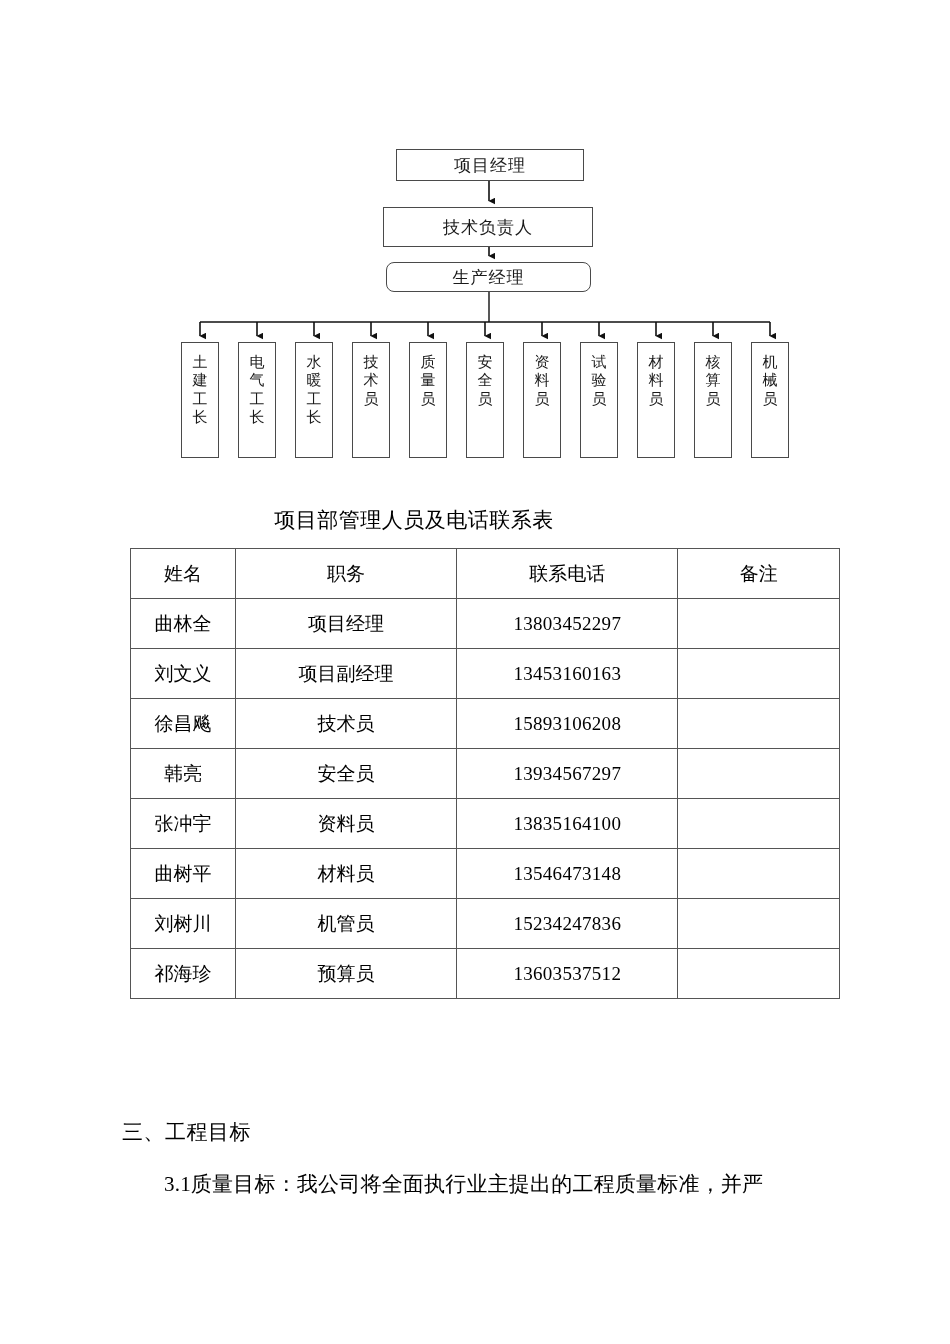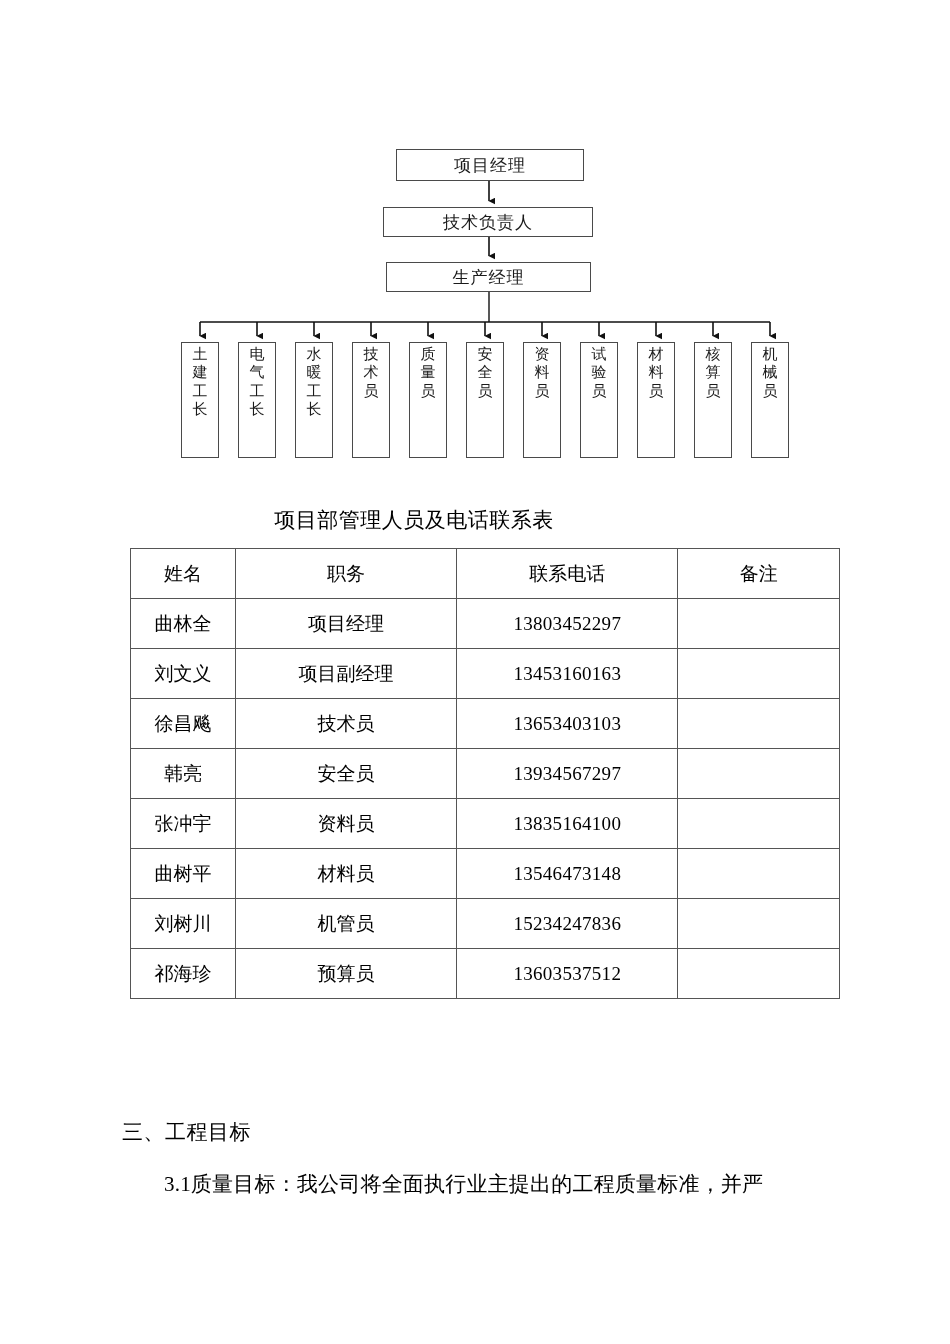--- a/index.html
+++ b/index.html
@@ -34,39 +34,39 @@
     justify-content: center;
     text-align: center;
     color: #1a1a1a;
   }
   .org-box.top {
     font-size: 17px;
     letter-spacing: 1px;
     font-family: "Liberation Sans", "DejaVu Sans", sans-serif;
   }
   #box-pm     { left: 396px; top: 149px; width: 188px; height: 32px; }
-  #box-tech   { left: 383px; top: 207px; width: 210px; height: 30px; }
-  #box-prod   { left: 386px; top: 262px; width: 205px; height: 30px; }
+  #box-tech   { left: 383px; top: 207px; width: 210px; height: 40px; }
+  #box-prod   { left: 386px; top: 262px; width: 205px; height: 30px; border-radius: 8px; }
 
   .org-box.leaf {
     width: 38px;
     height: 116px;
     top: 342px;
     font-size: 15px;
     line-height: 1.22;
     font-family: "Liberation Sans", "DejaVu Sans", sans-serif;
     padding-top: 2px;
     align-items: flex-start;
   }
   .leaf-text {
     display: block;
     width: 16px;
     word-break: break-all;
     white-space: normal;
-    margin: 0 auto;
+    margin: 8px auto;
     letter-spacing: 0px;
   }
 
   
   #org-lines {
     position: absolute;
     left: 0; top: 0;
     width: 950px; height: 480px;
   }
 
@@ -226,21 +226,21 @@
     </tr>
     <tr>
       <td class="c-name">刘文义</td>
       <td class="c-role">项目副经理</td>
       <td class="c-phone phone-cell">13453160163</td>
       <td class="c-note"></td>
     </tr>
     <tr>
       <td class="c-name">徐昌飚</td>
       <td class="c-role">技术员</td>
-      <td class="c-phone phone-cell">13653403103</td>
+      <td class="c-phone phone-cell">15893106208</td>
       <td class="c-note"></td>
     </tr>
     <tr>
       <td class="c-name">韩亮</td>
       <td class="c-role">安全员</td>
       <td class="c-phone phone-cell">13934567297</td>
       <td class="c-note"></td>
     </tr>
     <tr>
       <td class="c-name">张冲宇</td>

